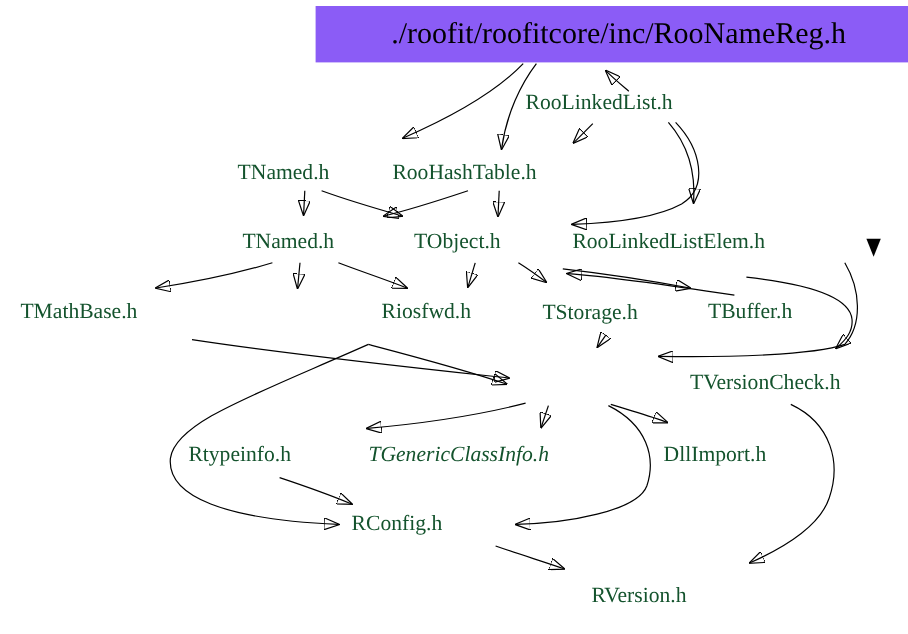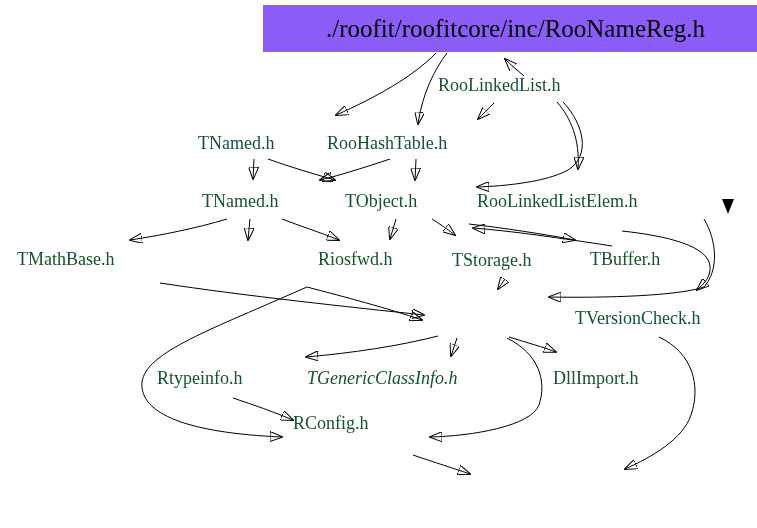--- a/index.html
+++ b/index.html
@@ -73,15 +73,16 @@
   <div class="node" style="left:345px;top:192px;">TObject.h</div>
   <div class="node" style="left:477px;top:192px;">RooLinkedListElem.h</div>
   <div class="node" style="left:17px;top:250px;">TMathBase.h</div>
   <div class="node" style="left:318px;top:250px;">Riosfwd.h</div>
   <div class="node" style="left:452px;top:251px;">TStorage.h</div>
   <div class="node" style="left:590px;top:250px;">TBuffer.h</div>
   <div class="node" style="left:543px;top:309px;margin-left:32px;">TVersionCheck.h</div>
   <div class="node" style="left:157px;top:369px;">Rtypeinfo.h</div>
   <div class="node" style="left:307px;top:369px;font-style:italic;">TGenericClassInfo.h</div>
   <div class="node" style="left:553px;top:369px;">DllImport.h</div>
-  <div class="node" style="left:293px;top:414px;">RConfig.h</div>
+  <div class="node" style="left:293px;top:427px;">RConfig.h</div>
+  <div class="node" style="left:493px;top:487px;">RVersion.h</div>
 
 </div>
 
 </body></html>

